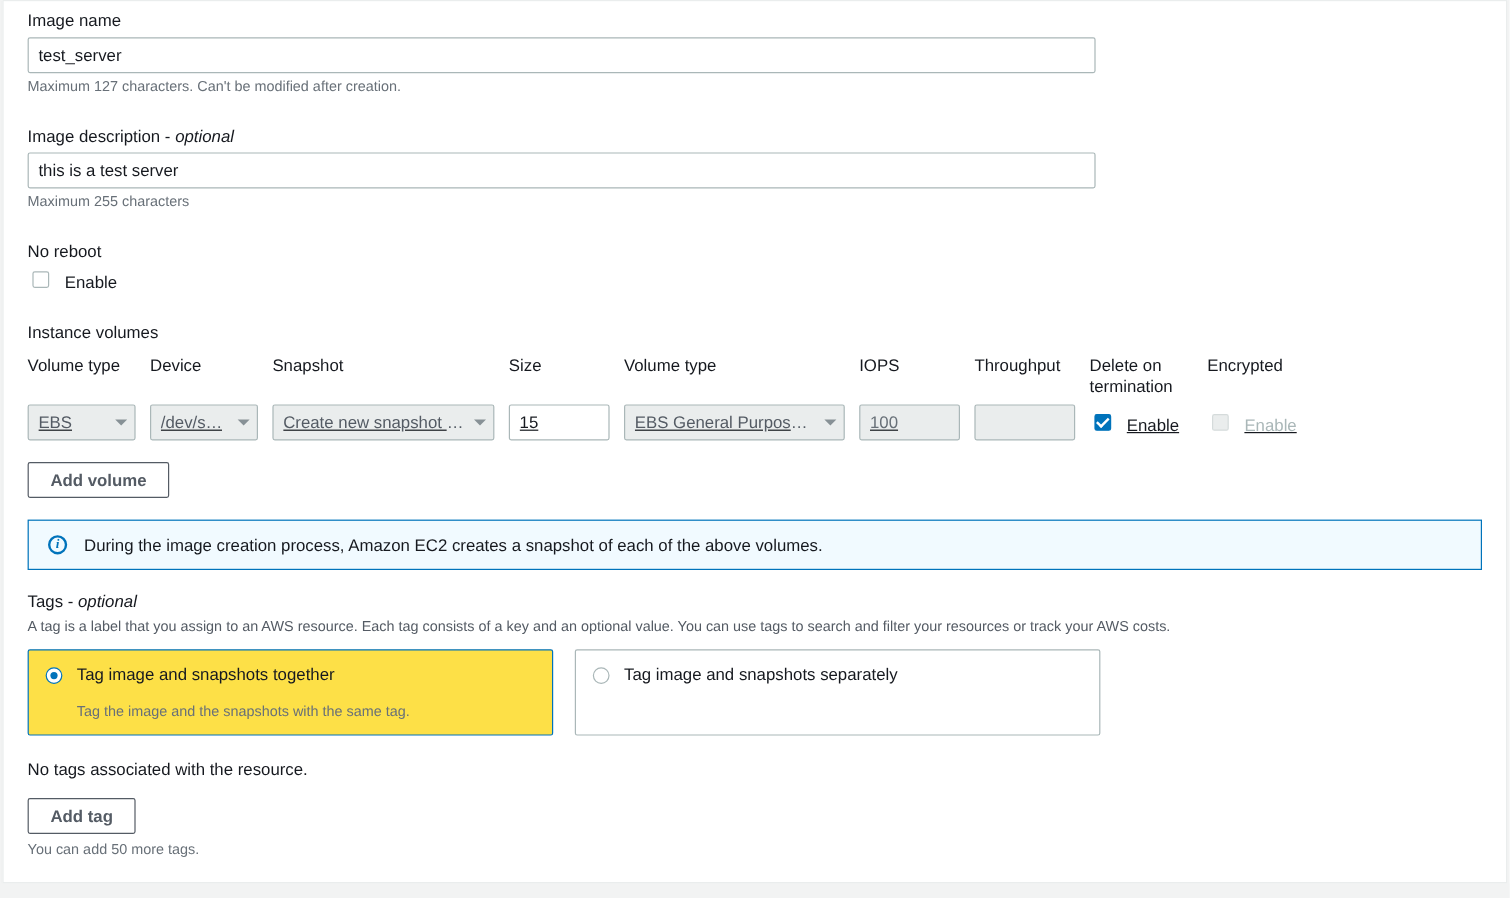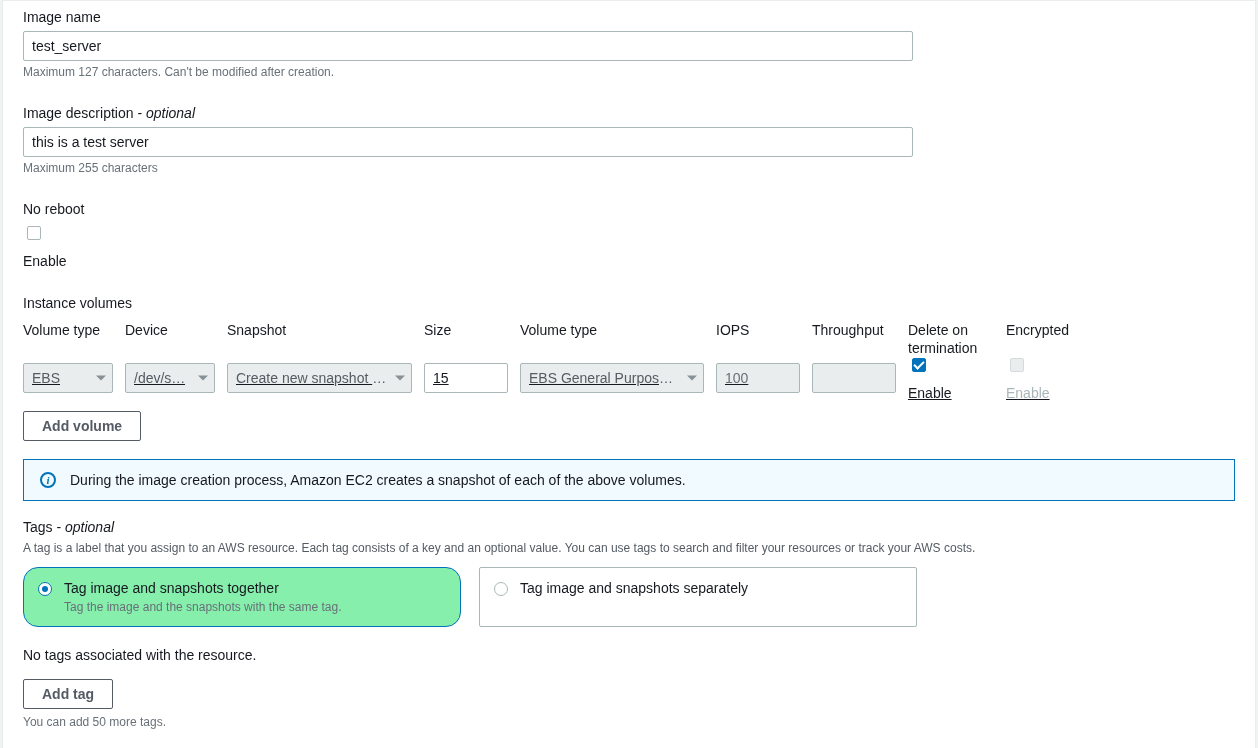--- a/index.html
+++ b/index.html
@@ -32,24 +32,23 @@
     color: #16191f;
     background: #fff;
   }
   .hint {
     font-size: 12px;
     color: #687078;
     margin-top: 4px;
   }
   .checkbox-row {
     display: flex;
-    align-items: flex-start;
+    align-items: flex-end;
     gap: 10px;
     margin-top: 6px;
-    flex-direction: column;
   }
   input[type="checkbox"].cb {
     width: 14px; height: 14px;
     appearance: none;
     border: 1px solid #aab7b8;
     border-radius: 2px;
     background: #fff;
     position: relative;
     cursor: pointer;
   }
@@ -179,22 +178,21 @@
     border: 1px solid #aab7b8;
     border-radius: 2px;
     padding: 12px 14px;
     display: flex;
     gap: 12px;
     cursor: pointer;
     background: #fff;
   }
   .radio-card.selected {
     border-color: #0073bb;
-    background: #86efac;
-    border-radius: 15px;
+    background: #fde047;
   }
   .radio-dot {
     width: 14px; height: 14px;
     border: 1px solid #aab7b8;
     border-radius: 50%;
     margin-top: 2px;
     flex-shrink: 0;
     position: relative;
     background: #fff;
   }
@@ -203,21 +201,21 @@
   }
   .radio-card.selected .radio-dot::after {
     content: "";
     position: absolute;
     left: 3px; top: 3px;
     width: 6px; height: 6px;
     background: #0073bb;
     border-radius: 50%;
   }
   .radio-title { font-size: 14px; color: #16191f; }
-  .radio-sub { font-size: 12px; color: #687078; margin-top: 4px; }
+  .radio-sub { font-size: 12px; color: #687078; margin-top: 16px; }
 
   .no-tags { margin-top: 20px; font-size: 14px; color: #16191f; }
   .add-tag-row { margin-top: 16px; }
   .tag-hint { font-size: 12px; color: #687078; margin-top: 6px; }
 
   .footer {
     background: #f2f3f3;
     padding: 18px 20px 10px 0;
     display: flex;
     justify-content: flex-end;

